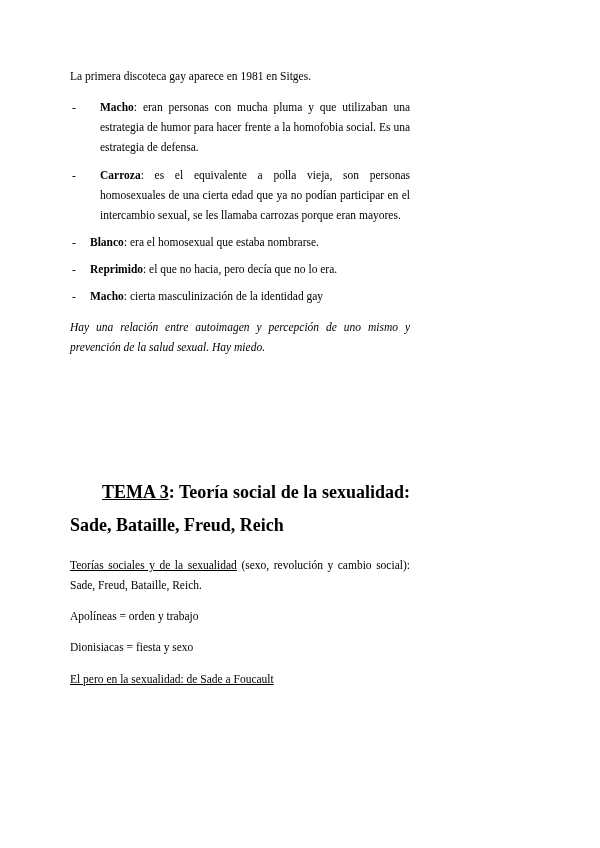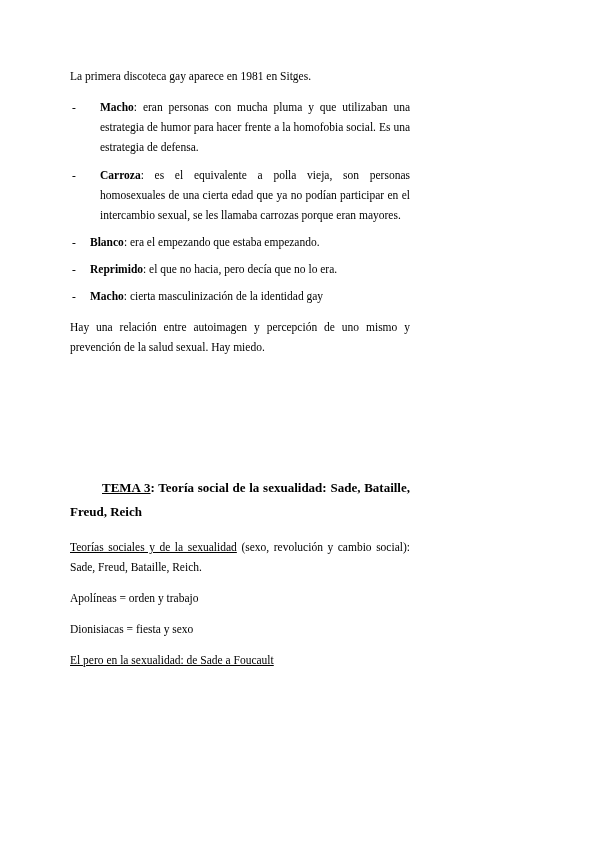--- a/index.html
+++ b/index.html
@@ -33,21 +33,21 @@
     position: absolute;
     left: 2px;
     top: 0;
   }
   .indent-lg { padding-left: 30px; }
   .indent-sm { padding-left: 20px; }
 
   .heading {
     margin-top: 118px;
     margin-bottom: 13px;
-    font-size: 13px;
+    font-size: 18px;
     font-weight: bold;
     line-height: 1.85;
     text-indent: 32px;
     text-align: justify;
   }
 </style>
 </head>
 <body>
 
 <div class="page">
@@ -60,34 +60,34 @@
     <b>Macho</b><span>: eran personas con mucha pluma y que utilizaban una estrategia de humor para hacer frente a la homofobia social. Es una estrategia de defensa.</span>
   </div>
 
   <div class="list-item indent-lg justify">
     <span class="marker">-</span>
     <b>Carroza</b><span>: es el equivalente a polla vieja, son personas homosexuales de una cierta edad que ya no podían participar en el intercambio sexual, se les llamaba carrozas porque eran mayores.</span>
   </div>
 
   <div class="list-item indent-sm">
     <span class="marker">-</span>
-    <b>Blanco</b><span>: era el empezando que estaba empezando.</span>
+    <b>Blanco</b><span>: era el homosexual que estaba nombrarse.</span>
   </div>
 
   <div class="list-item indent-sm">
     <span class="marker">-</span>
     <b>Reprimido</b><span>: el que no hacia, pero decía que no lo era.</span>
   </div>
 
   <div class="list-item indent-sm">
     <span class="marker">-</span>
     <b>Macho</b><span>: cierta masculinización de la identidad gay</span>
   </div>
 
-  <p class="para justify" style="margin-top: 11px;">Hay una relación entre autoimagen y percepción de uno mismo y prevención de la salud sexual. Hay miedo.</p>
+  <p class="para justify" style="margin-top: 11px; font-style: italic;">Hay una relación entre autoimagen y percepción de uno mismo y prevención de la salud sexual. Hay miedo.</p>
 
   <h1 class="heading"><span class="u">TEMA 3</span><span>: Teoría social de la sexualidad: Sade, Bataille, Freud, Reich</span></h1>
 
   <p class="para justify"><span class="u">Teorías sociales y de la sexualidad</span><span> (sexo, revolución y cambio social): Sade, Freud, Bataille, Reich.</span></p>
 
   <p class="para">Apolíneas = orden y trabajo</p>
 
   <p class="para">Dionisiacas = fiesta y sexo</p>
 
 

